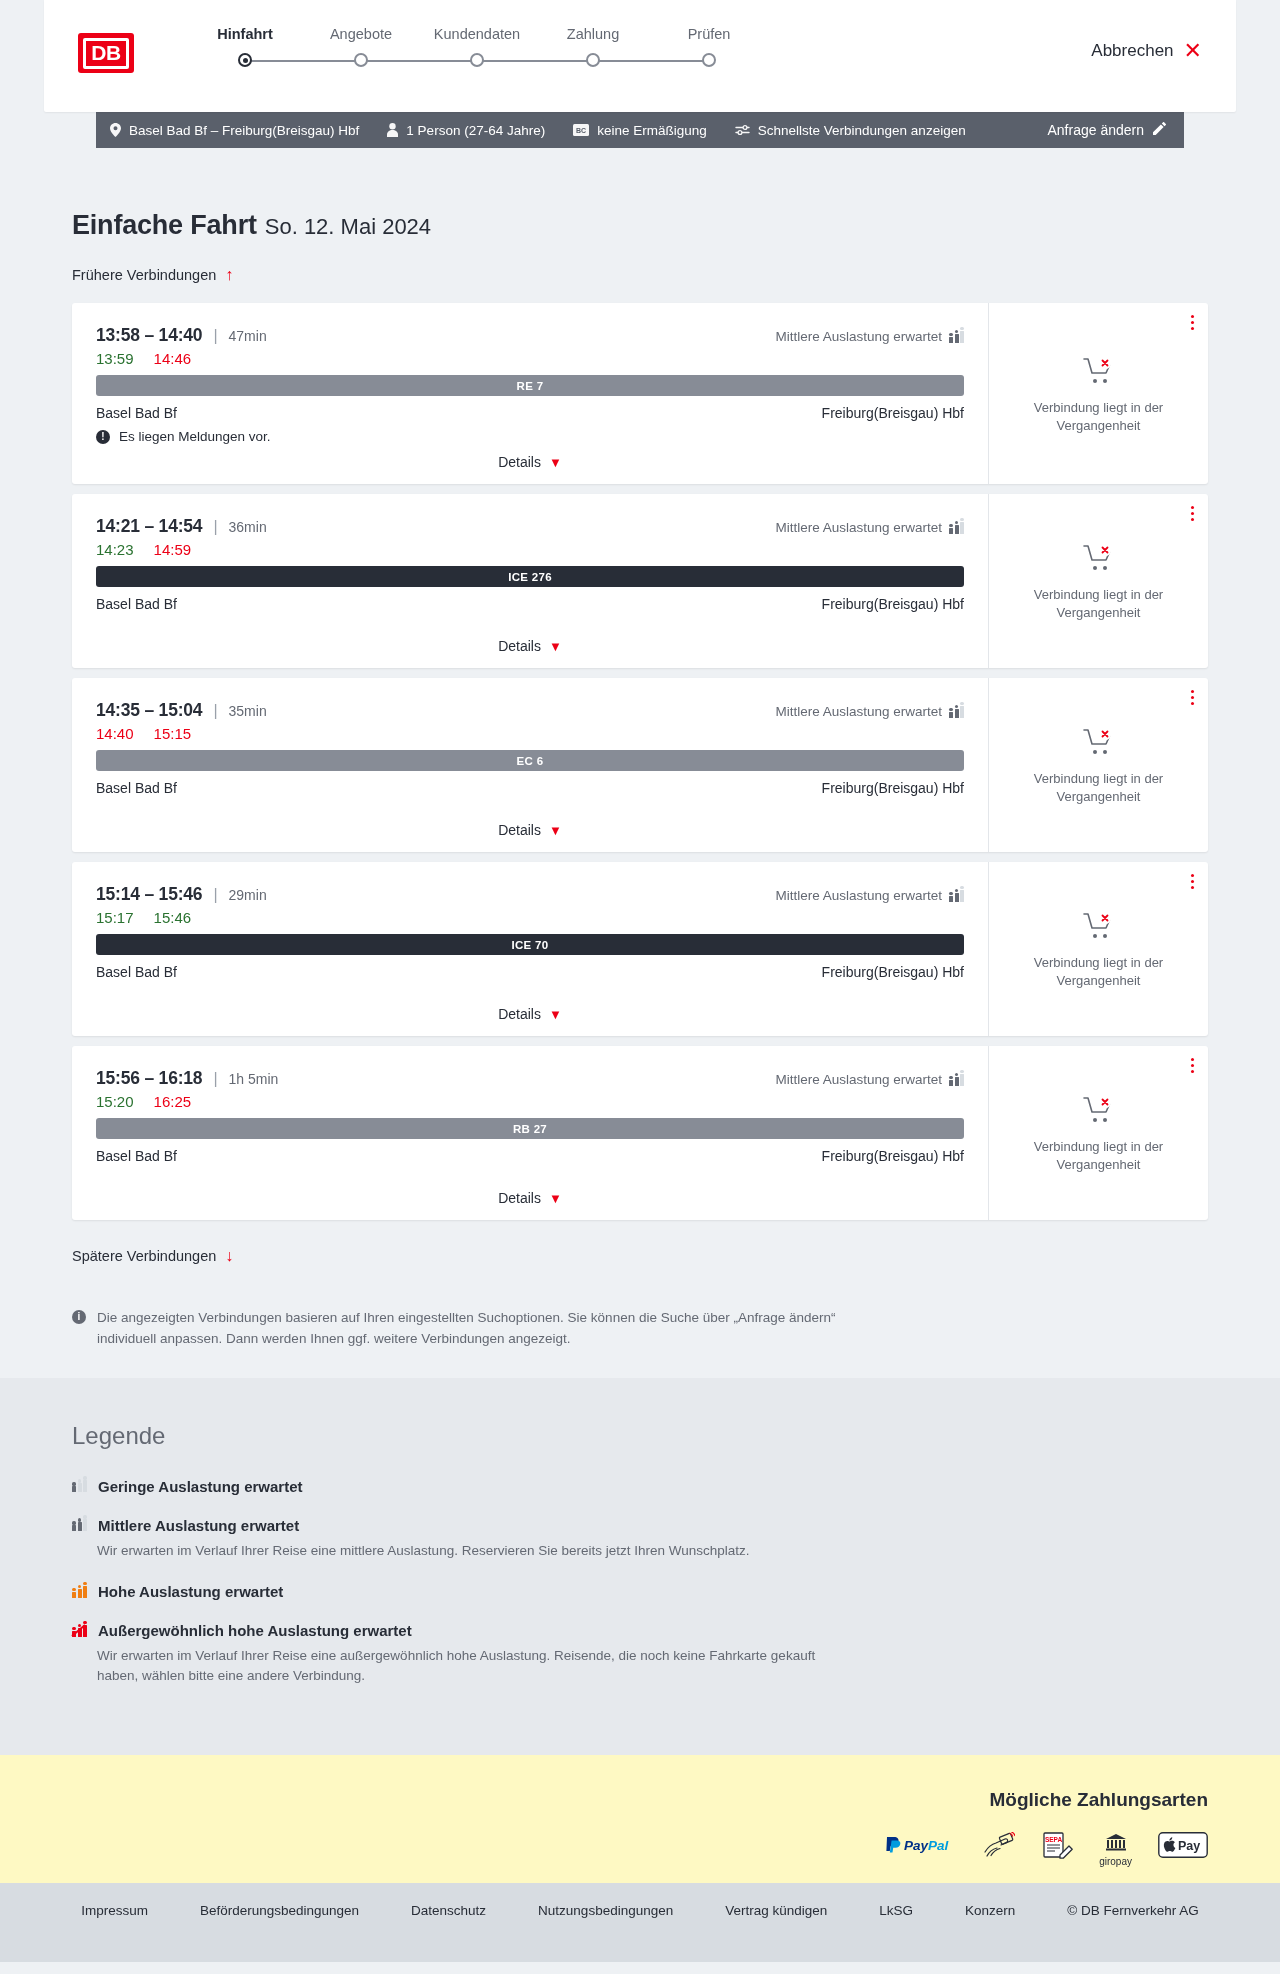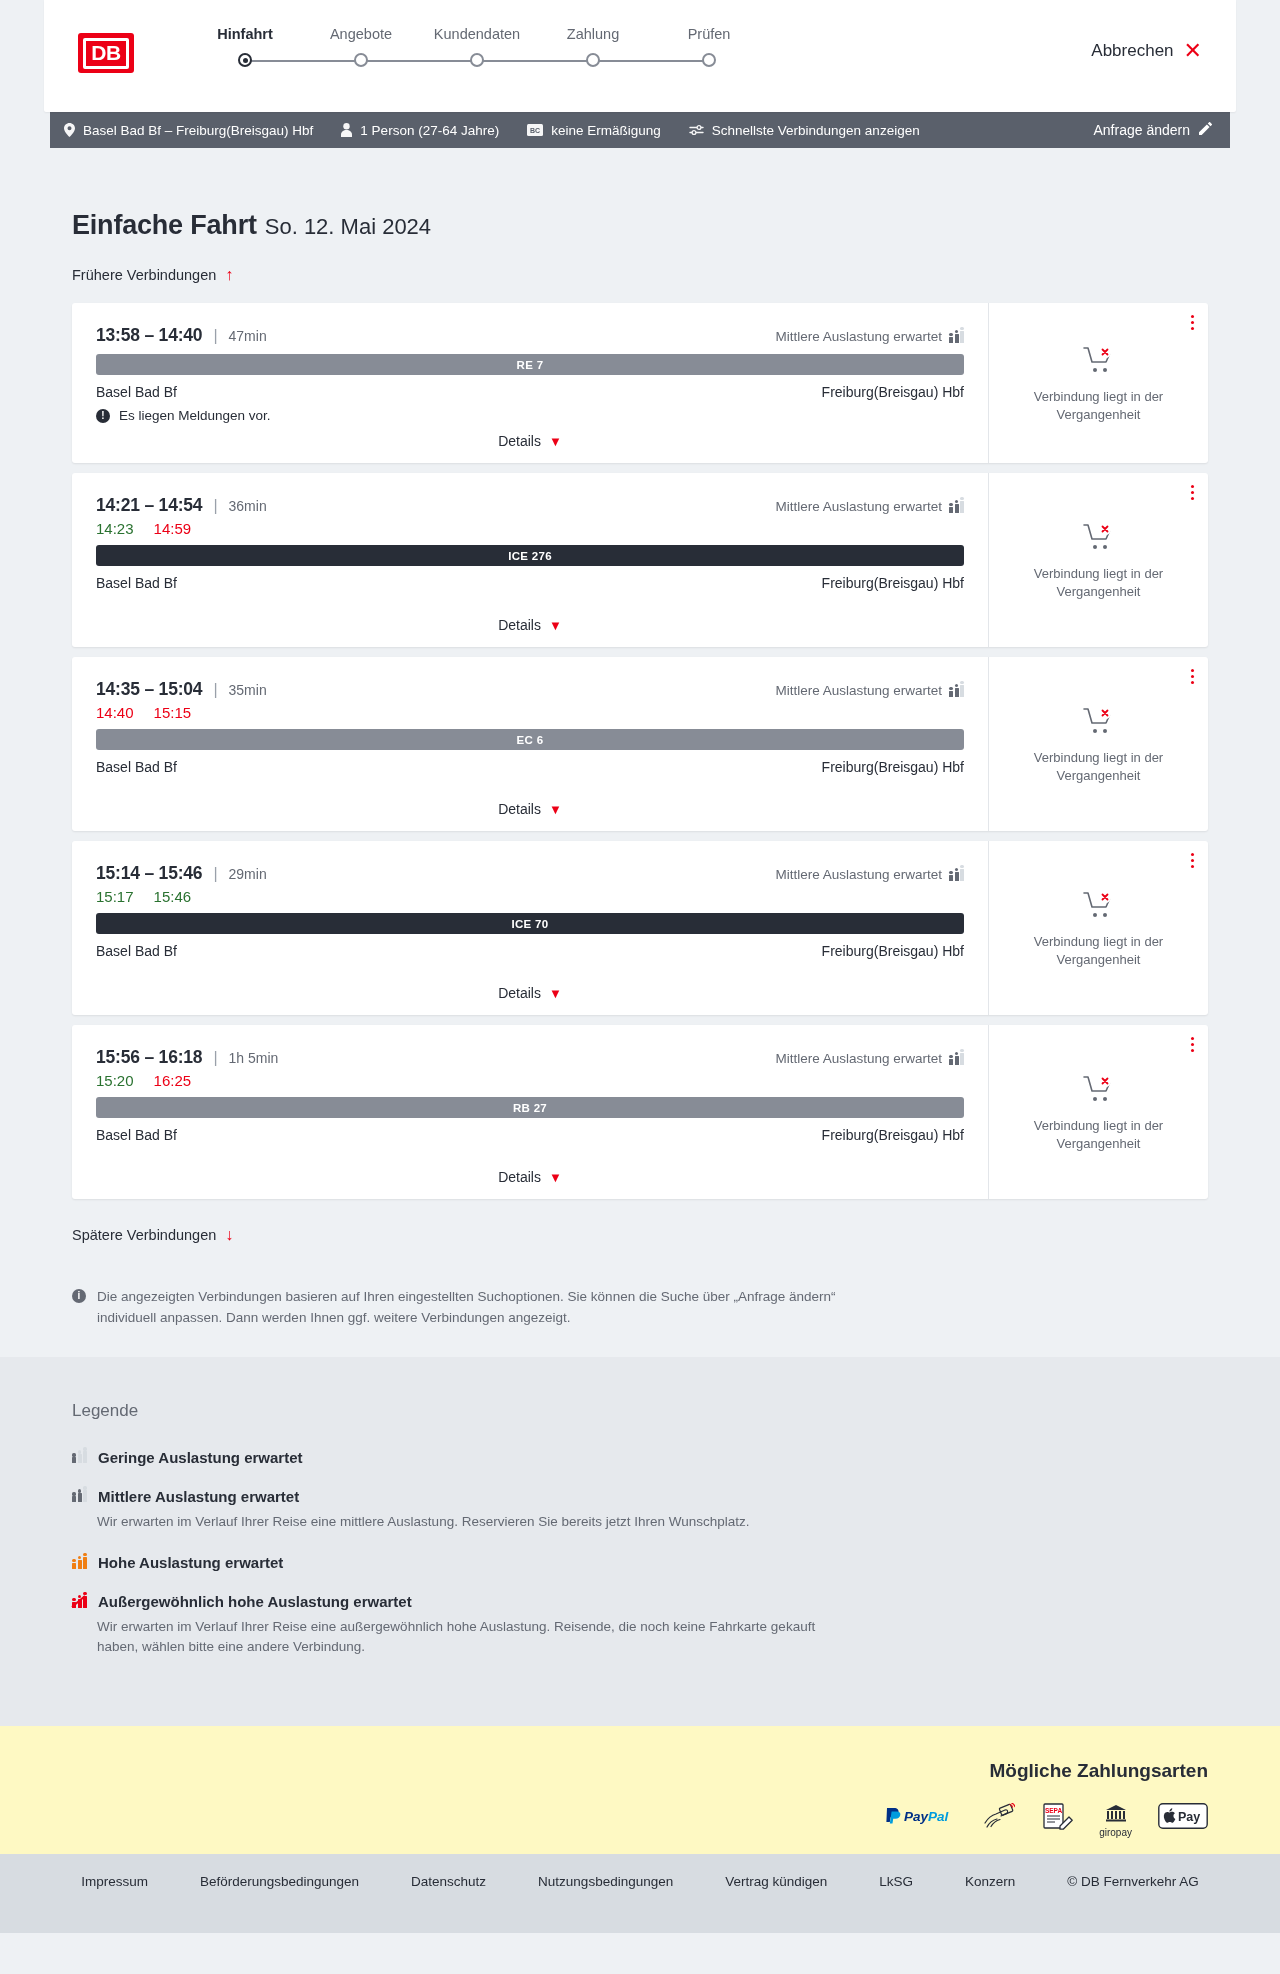--- a/index.html
+++ b/index.html
@@ -90,21 +90,21 @@
     margin-top: 40px;
     margin-right: 34px;
     display: flex; align-items: center; gap: 10px;
     font-size: 17px; color: #282d37;
     cursor: pointer;
   }
   .x-icon { color:#ec0016; font-size: 22px; line-height: 1; font-weight: 400; }
 
   
   .criteria {
-    width: 1180px;
+    width: 1088px;
     margin: 0 auto;
     background: #5a606b;
     color: #fff;
     height: 36px;
     display: flex;
     align-items: center;
     padding: 0 18px 0 14px;
     font-size: 13.5px;
     gap: 0;
   }
@@ -209,21 +209,21 @@
   }
   .note .i {
     flex: 0 0 auto; width: 14px; height:14px; border-radius:50%;
     background:#646973; color:#fff; font-size:10px; font-weight:700;
     display:flex; align-items:center; justify-content:center; margin-top:2px;
   }
 
   
   .legend-wrap { background: #e6e9ed; padding: 44px 0 46px; margin-top: 28px; }
   .legend { width: 1136px; margin: 0 auto; padding-left: 0; }
-  .legend h2 { font-size: 17px; font-weight: 400; color: #646973; margin-bottom: 28px; }
+  .legend h2 { font-size: 24px; font-weight: 400; color: #646973; margin-bottom: 28px; }
   .leg-item { margin-bottom: 22px; }
   .leg-head { display:flex; align-items:center; gap: 11px; font-size: 15px; font-weight:700; color:#282d37; }
   .leg-desc { font-size: 13.5px; color:#646973; margin-top: 7px; margin-left: 25px; line-height: 1.5; max-width: 760px;}
 
   
   .pay-wrap { background: #fef9c3; padding: 34px 0 26px; }
   .pay { width: 1136px; margin: 0 auto; text-align: right; }
   .pay h3 { font-size: 19px; font-weight: 800; color:#282d37; }
   .pay-icons { display:flex; justify-content:flex-end; align-items:center; gap: 26px; margin-top: 22px; }
   .pay-badge { height: 24px; display:flex; align-items:center; }
@@ -359,20 +359,24 @@
         <span class="dur">47min</span>
         <span class="occ">
           <span>Mittlere Auslastung erwartet</span>
           <span class="occ-icon">
             <span class="ob-dark h1b"></span>
               <span class="ob-dark h2b"></span>
               <span class="ob-light h3b"></span>
           </span>
         </span>
       </div>
+      <div class="row2">
+        <span class="t-green">13:59</span>
+        <span class="t-red">14:46</span>
+      </div>
       <div class="train-bar bar-regional">RE 7</div>
       <div class="row3">
         <span>Basel Bad Bf</span>
         <span class="to">Freiburg(Breisgau) Hbf</span>
       </div>
       <div class="msg">
         <span class="badge">!</span>
         <span>Es liegen Meldungen vor.</span>
       </div>
       <div class="details">

